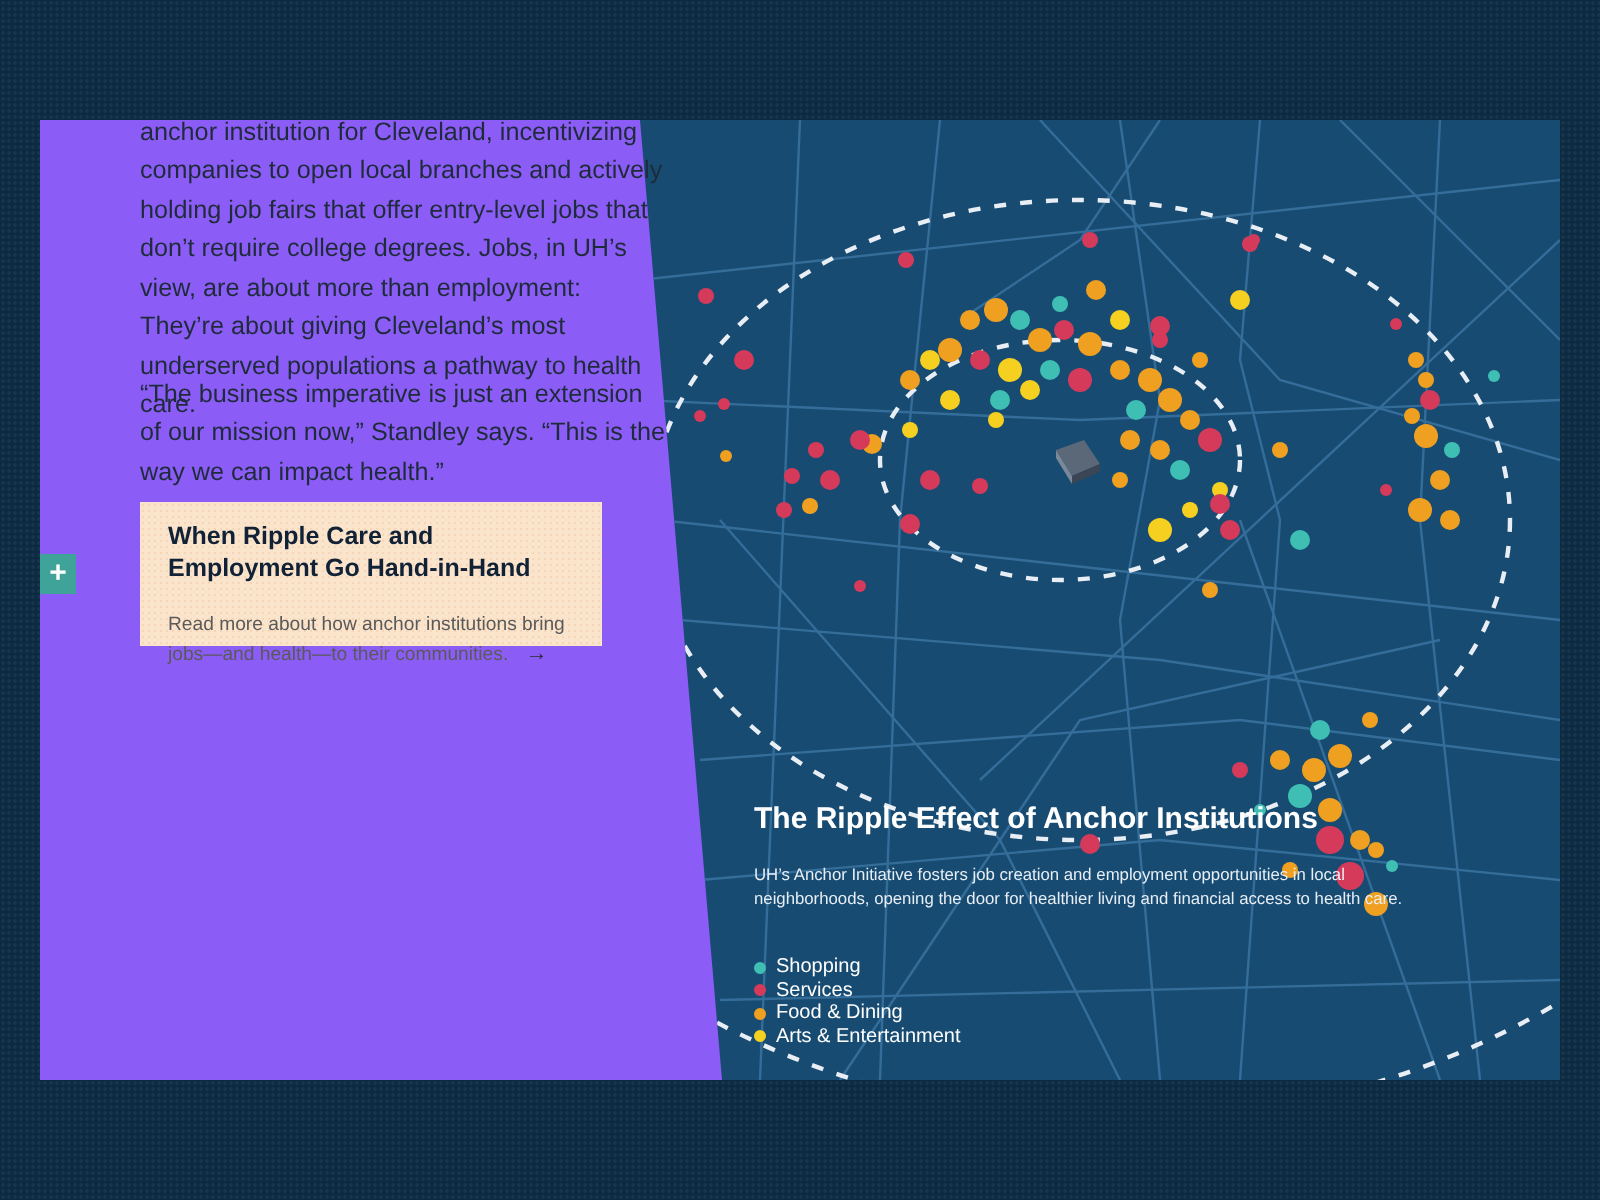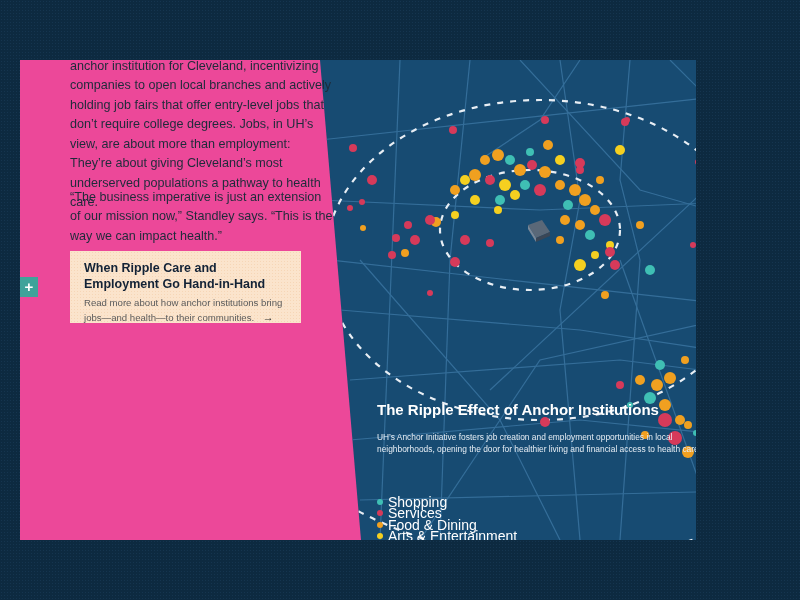--- a/index.html
+++ b/index.html
@@ -3,21 +3,21 @@
 <meta charset="utf-8">
 <style>
   html, body { margin:0; padding:0; }
   body {
     width:800px; height:600px; overflow:hidden; position:relative;
     background:#0d2a40;
     background-image: radial-gradient(#15354f 1px, transparent 1px);
     background-size:3px 3px;
     font-family:"Liberation Sans", sans-serif;
   }
-  .frame { position:absolute; left:20px; top:60px; width:676px; height:480px; overflow:hidden; background:#ec4899; }
+  .frame { position:absolute; left:20px; top:60px; width:760px; height:480px; overflow:hidden; background:#8b5cf6; }
   .map {
     position:absolute; left:0; top:0; width:760px; height:480px;
     background:#174b72;
     clip-path: polygon(300px 0, 760px 0, 760px 480px, 341px 480px);
   }
   .map svg { position:absolute; left:0; top:0; }
   .article { position:absolute; left:0; top:0; width:320px; height:480px; }
   .para {
     position:absolute; left:50px; width:265px;
     font-size:12.6px; line-height:19.5px; color:#1e2b3a;
@@ -27,31 +27,31 @@
   .p1 .faded { display:block; height:19.5px; overflow:hidden; color:#1e2b3a; }
   .p2 { top:115px; }
   .callout {
     position:absolute; left:50px; top:191px; width:231px; height:72px;
     background:#fbe4cc;
     background-image: radial-gradient(#f6d6b6 0.6px, transparent 0.6px);
     background-size:3px 3px;
     padding:10px 14px; box-sizing:border-box;
   }
   .callout-title { font-weight:bold; font-size:12.5px; line-height:15.5px; color:#122236; }
-  .callout-body { font-size:9.6px; line-height:14px; color:#5a5a5a; margin-top:4px; }
+  .callout-body { font-size:9.6px; line-height:14px; color:#5a5a5a; margin-top:14px; }
   .callout-arrow { margin-left:6px; color:#2a2a2a; font-size:11px; }
   .plus-tab {
     position:absolute; left:0; top:217px; width:18px; height:20px;
     background:#3fa39a; color:#fff; font-size:15px; line-height:19px; text-align:center;
     font-weight:bold;
   }
   .caption { position:absolute; left:357px; top:343px; width:330px; color:#fff; }
   .caption-title { font-weight:bold; font-size:15px; line-height:14px; }
   .caption-body { font-size:8.4px; line-height:12px; margin-top:14px; color:#e7eef5; }
-  .legend { position:absolute; left:357px; top:436px; color:#fff; font-size:14px; }
+  .legend { position:absolute; left:357px; top:418px; color:#fff; font-size:10px; }
   .legend-item { display:flex; align-items:center; height:11.5px; }
   .legend-dot { width:6px; height:6px; border-radius:50%; margin-right:5px; }
 </style>
 </head>
 <body>
 
 <div class="frame">
 
   <div class="map">
     <svg width="760" height="480" viewBox="0 0 760 480">

